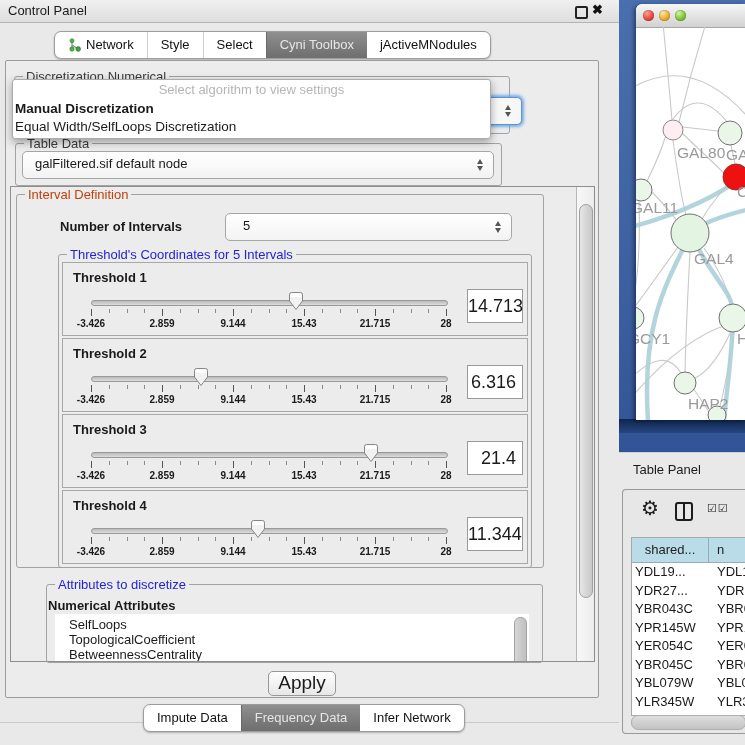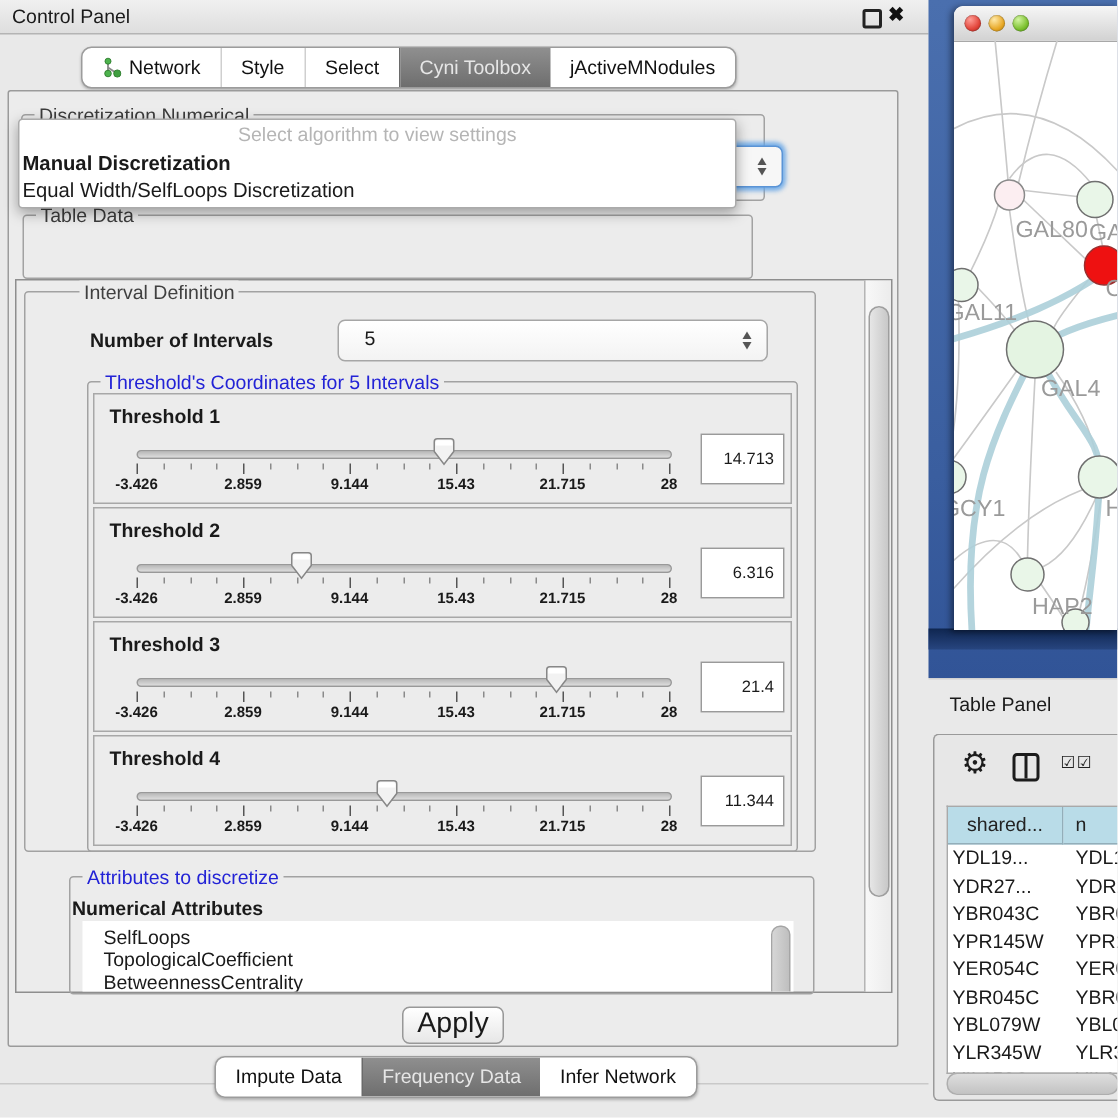--- a/index.html
+++ b/index.html
@@ -28,21 +28,21 @@
 
   
   .group{position:absolute;border:1px solid #a2a2a2;border-radius:3px;}
   .glabel{position:absolute;top:-8px;left:8px;background:#ececec;padding:0 3px;font-size:13px;line-height:15px;white-space:nowrap;}
 
   .g-algo{left:14px;top:76px;width:494px;height:56px;}
   .g-td{left:15px;top:143px;width:485px;height:41px;}
   .g-int{left:16px;top:194px;width:526px;height:372px;}
   .g-thr{left:58px;top:254px;width:472px;height:312px;}
   .g-attr{left:46px;top:584px;width:495px;height:77px;}
-  .lbl-green{color:#404040;margin-left:28px;}
+  .lbl-green{color:#c2410c;}
   .lbl-blue{color:#2323d6;}
   .lbl-dark{color:#3c3c3c;}
 
   
   .combo{position:absolute;background:linear-gradient(#ffffff,#f3f3f3);border:1px solid #a6a6a6;
          border-radius:5px;font-size:13px;}
   .combo .cv{position:absolute;left:12px;top:0;line-height:24px;white-space:nowrap;}
   .spin{position:absolute;right:9px;top:50%;width:7px;height:14px;transform:translateY(-50%);}
   .spin:before,.spin:after{content:"";position:absolute;left:0;border-left:3.5px solid transparent;border-right:3.5px solid transparent;}
   .spin:before{top:1px;border-bottom:5px solid #555;}
@@ -73,21 +73,21 @@
   .ttitle{position:absolute;left:10px;top:7px;font-size:13px;font-weight:bold;}
   .track{position:absolute;left:28px;top:37px;width:355px;height:4px;background:linear-gradient(#b9b9b9,#dddddd);
          border:1px solid #999;border-radius:3px;}
   .thumb{position:absolute;top:28px;width:16px;height:20px;}
   .tickrow{position:absolute;left:28px;top:46px;width:356px;height:9px;}
   .tick{position:absolute;top:0;width:1px;background:#666;}
   .tick.minor{height:4px;background:#8a8a8a;}
   .tick.major{height:7px;background:#555;}
   .tlabel{position:absolute;top:55px;transform:translateX(-50%);font-size:10px;font-weight:bold;color:#1a1a1a;white-space:nowrap;}
   .vbox{position:absolute;left:404px;top:26px;width:48px;height:32px;background:#fff;border:1px solid #9a9a9a;
-        font-size:11px;text-align:right;line-height:32px;padding-right:6px;}
+        font-size:18px;text-align:right;line-height:32px;padding-right:6px;}
 
   
   .attr-head{left:48px;top:598px;font-size:13px;font-weight:bold;}
   .listbox{left:55px;top:614px;width:474px;height:47px;background:#fff;overflow:hidden;}
   .listbox .li{font-size:13px;line-height:15px;padding-left:14px;white-space:nowrap;}
   .listbox .li:first-child{padding-top:3px;}
   .lscroll{position:absolute;right:2px;top:3px;width:11px;height:58px;background:linear-gradient(to right,#d6d6d6,#bfbfbf);
            border:1px solid #a5a5a5;border-radius:6px;}
 
   .applyBtn{left:268px;top:671px;width:66px;height:23px;background:linear-gradient(#ffffff,#e7e7e7);
@@ -172,20 +172,24 @@
   </div>
 
   <div class="abs popup">
     <div class="prompt">Select algorithm to view settings</div>
     <div class="item b">Manual Discretization</div>
     <div class="item">Equal Width/SelfLoops Discretization</div>
   </div>
 
   <div class="group g-td">
     <span class="glabel lbl-dark">Table Data</span>
+  </div>
+  <div class="abs combo combo-td">
+    <span class="cv">galFiltered.sif default node</span>
+    <span class="spin"></span>
   </div>
 
   <div class="abs scrollPanel">
     <div class="vtrack">
       <div class="vthumb"></div>
     </div>
   </div>
 
   <div class="group g-int">
     <span class="glabel lbl-green">Interval Definition</span>

